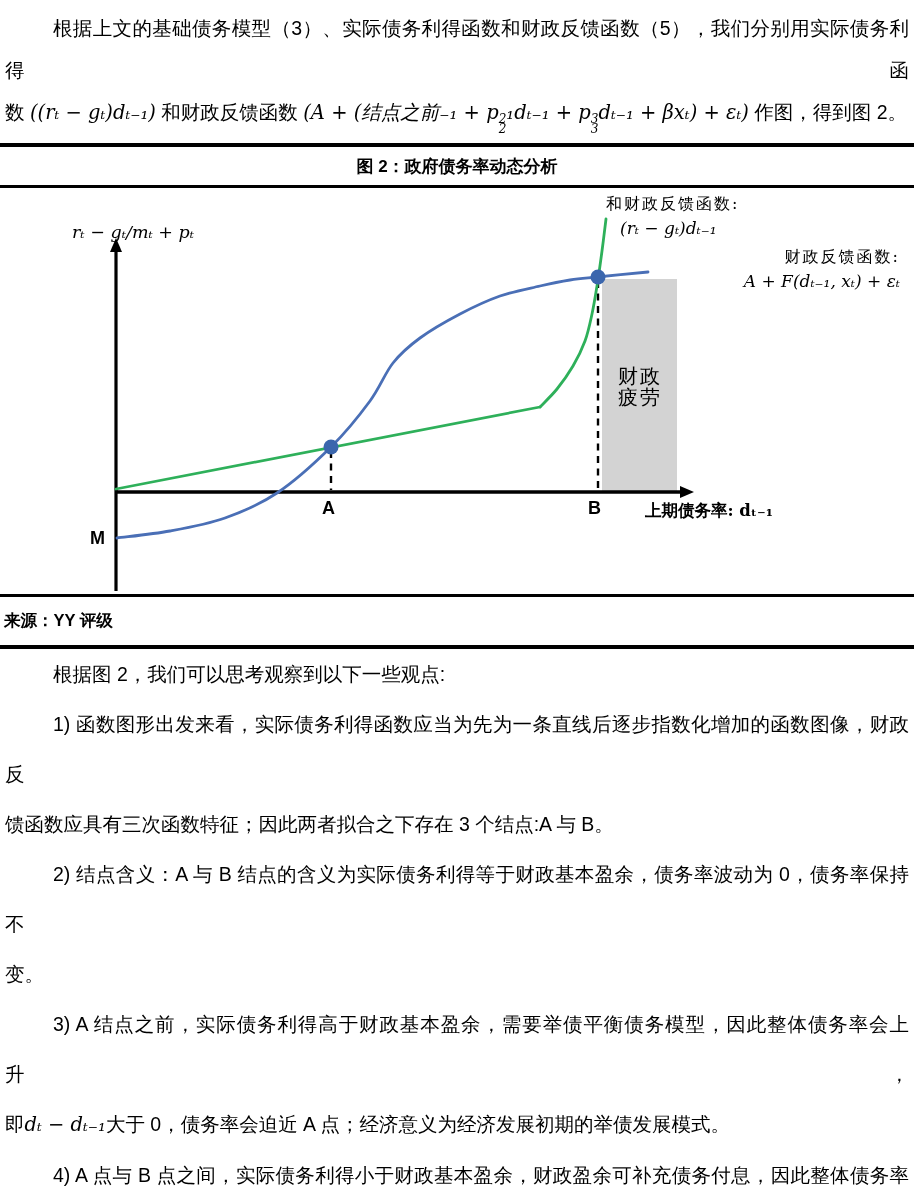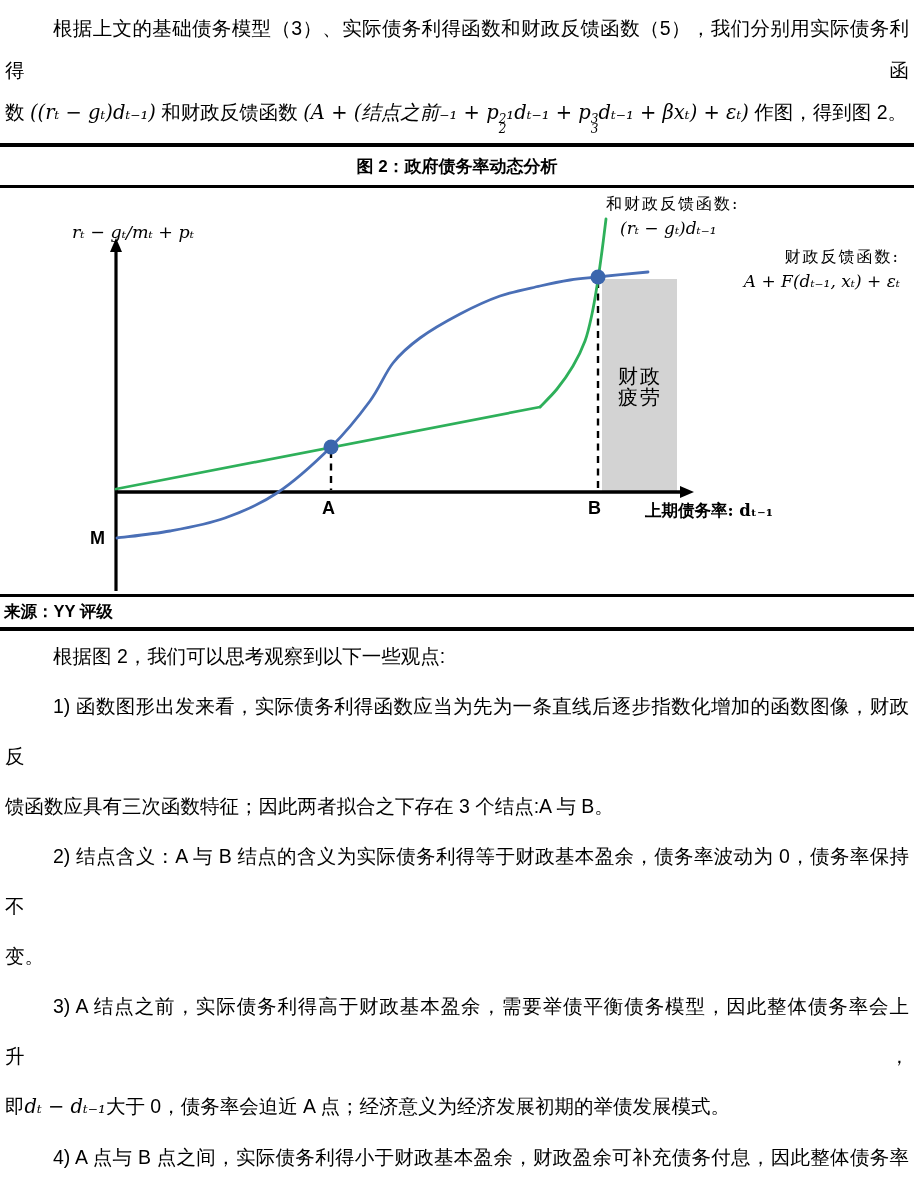--- a/index.html
+++ b/index.html
@@ -16,21 +16,21 @@
       font-size:0.62em;line-height:0.85;vertical-align:-0.35em;
       font-family:"DejaVu Serif",serif;font-style:italic;}
   .intro{padding-top:7px;}
   
   .figure{margin-top:8px;}
   .fig-title{border-top:4px solid #000;border-bottom:3px solid #000;
              font-weight:bold;font-size:17px;padding:8px 4px 7px;text-align:center;}
   .fig-body{position:relative;height:406px;}
   .fig-body svg{position:absolute;left:0;top:0;}
   .fig-source{border-top:3px solid #000;border-bottom:4px solid #000;
-              font-weight:bold;font-size:16.5px;padding:4px 4px;}
+              font-weight:bold;font-size:16.5px;padding:13px 4px;}
   .lbl{position:absolute;white-space:nowrap;}
   .ylab{left:72px;top:34px;font-family:"DejaVu Serif",serif;font-style:italic;font-size:17.5px;}
   .glab{left:606px;top:4px;line-height:24px;}
   .blab{right:14px;top:57px;line-height:24px;text-align:right;}
   .kai{font-family:"DejaVu Serif",serif;font-size:16px;letter-spacing:2px;}
   .formula{font-family:"DejaVu Serif",serif;font-style:italic;font-size:17px;letter-spacing:0;}
   .glab .formula{padding-left:14px;}
   .fatigue{left:604px;top:178px;width:72px;text-align:center;
            font-family:"DejaVu Serif",serif;font-size:20px;line-height:21px;letter-spacing:2px;}
   .pa{left:322px;top:310px;font-weight:bold;font-size:18px;}

